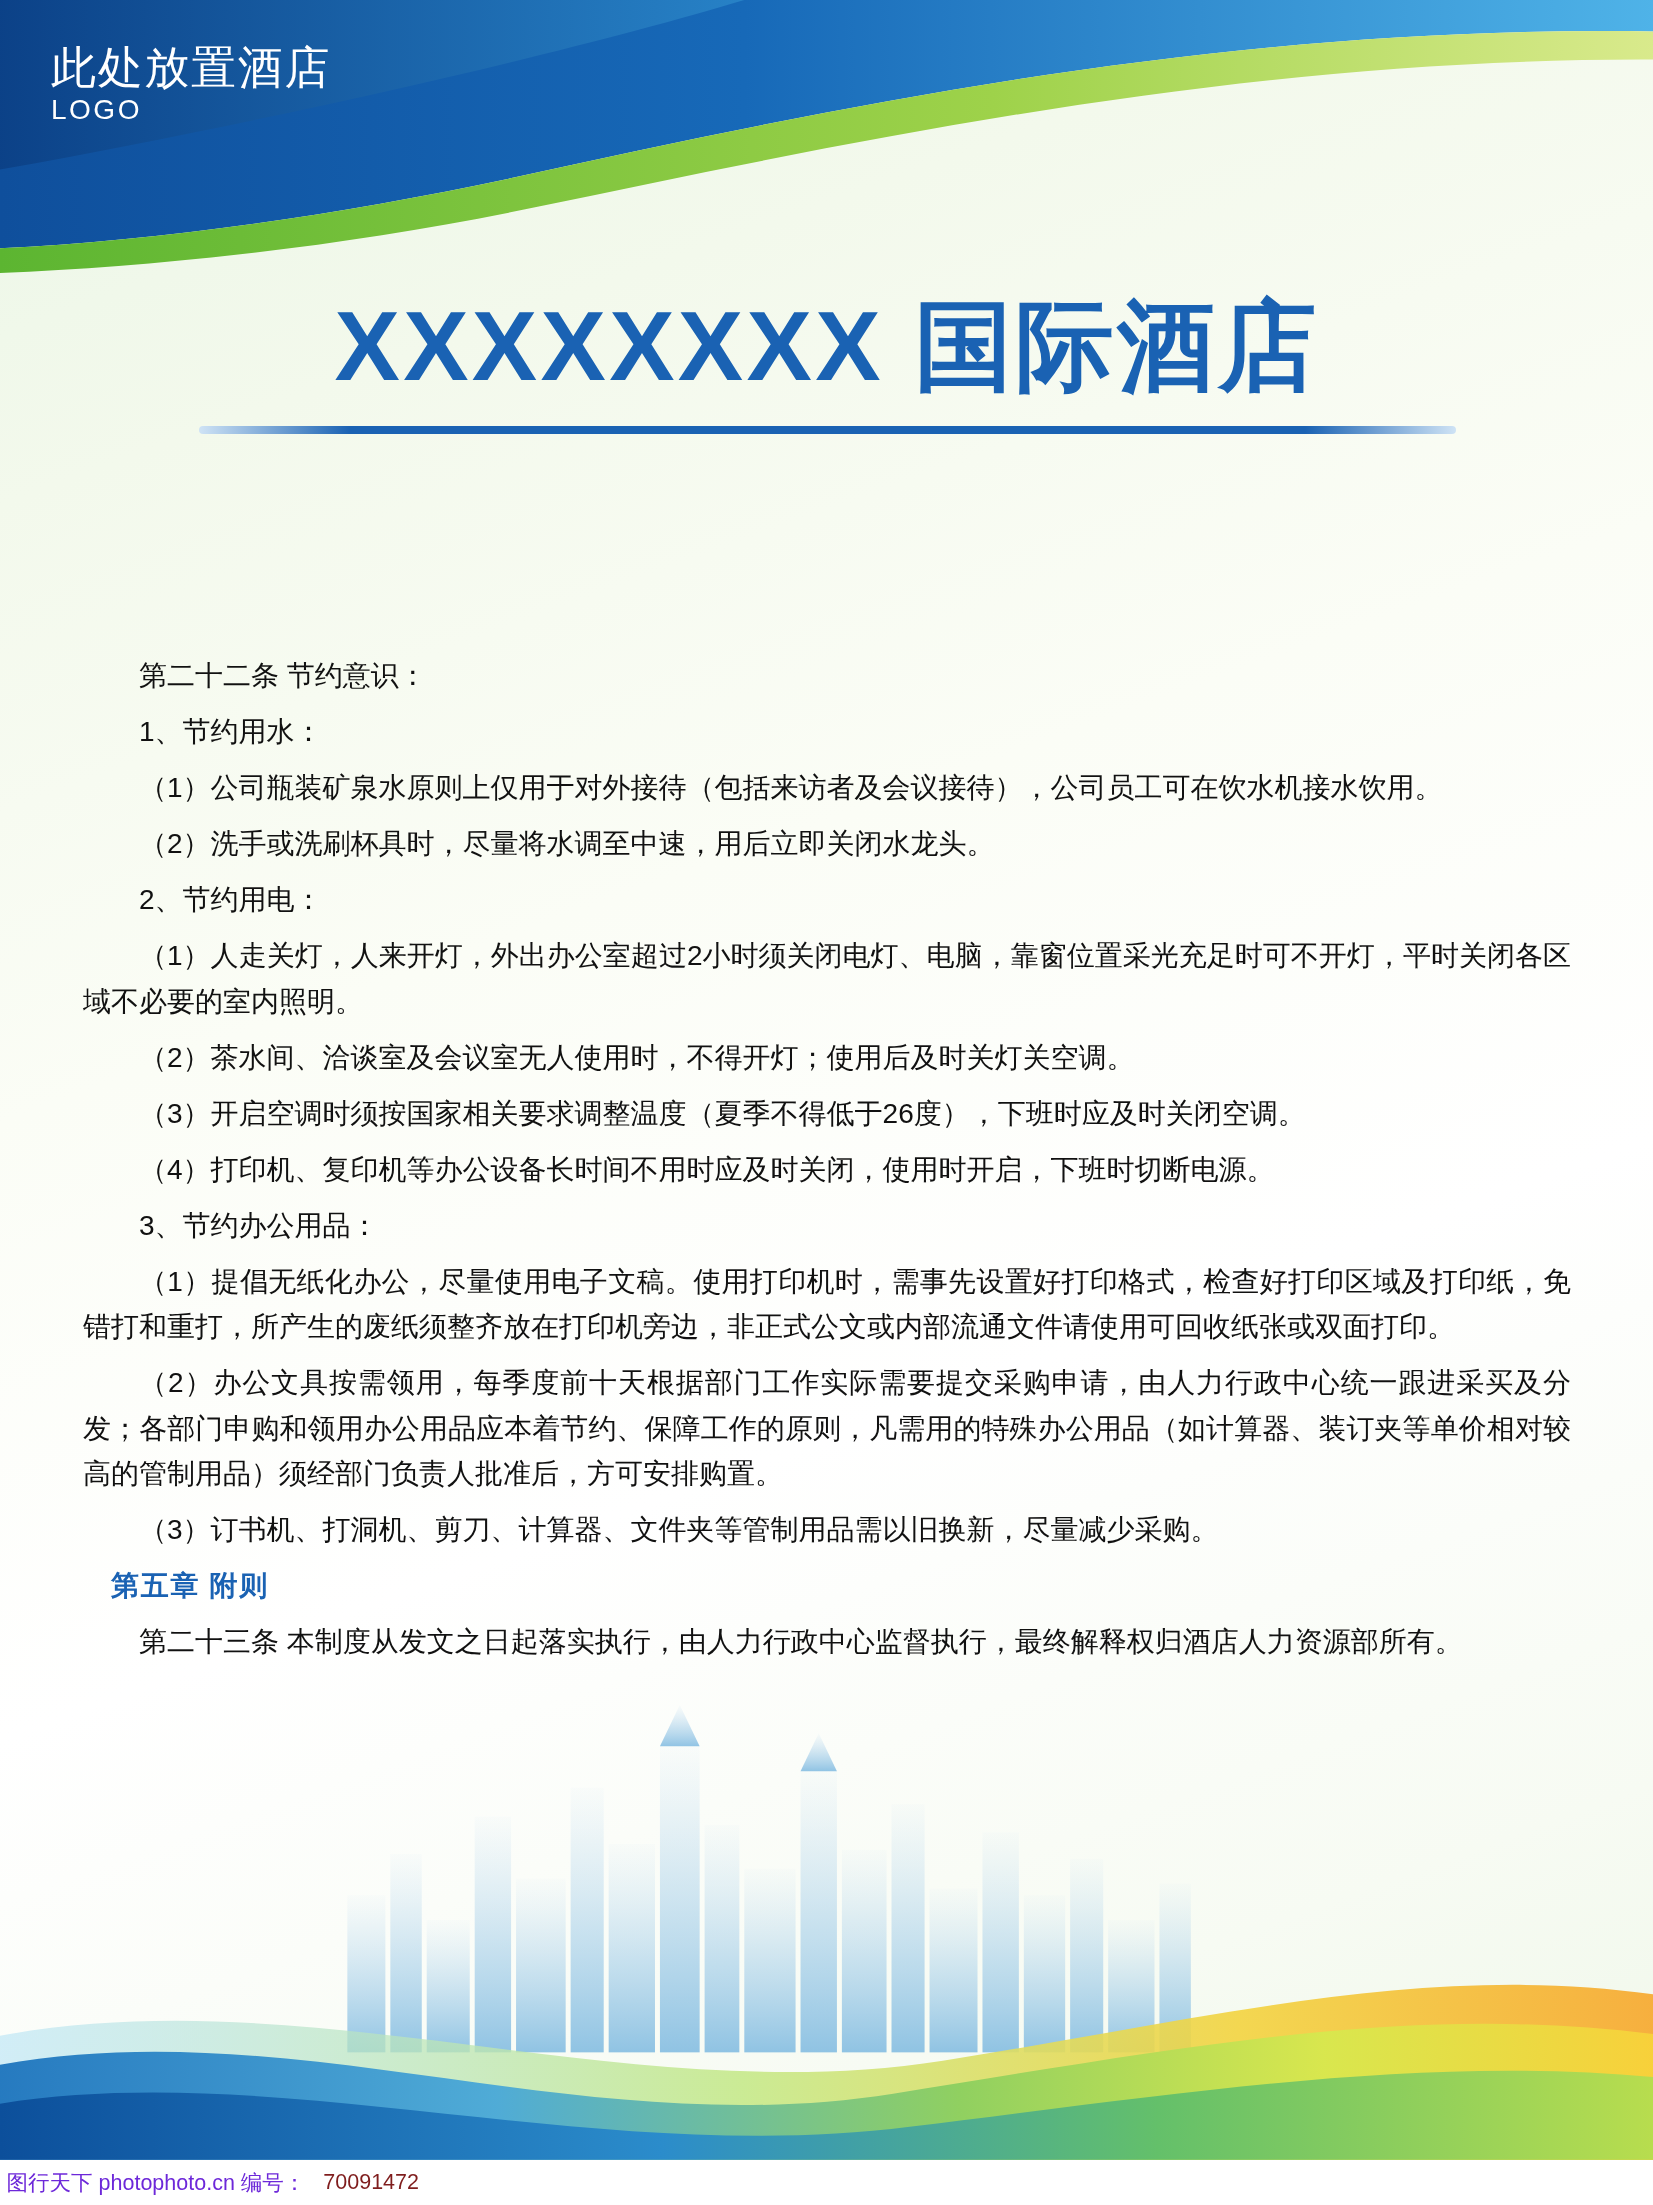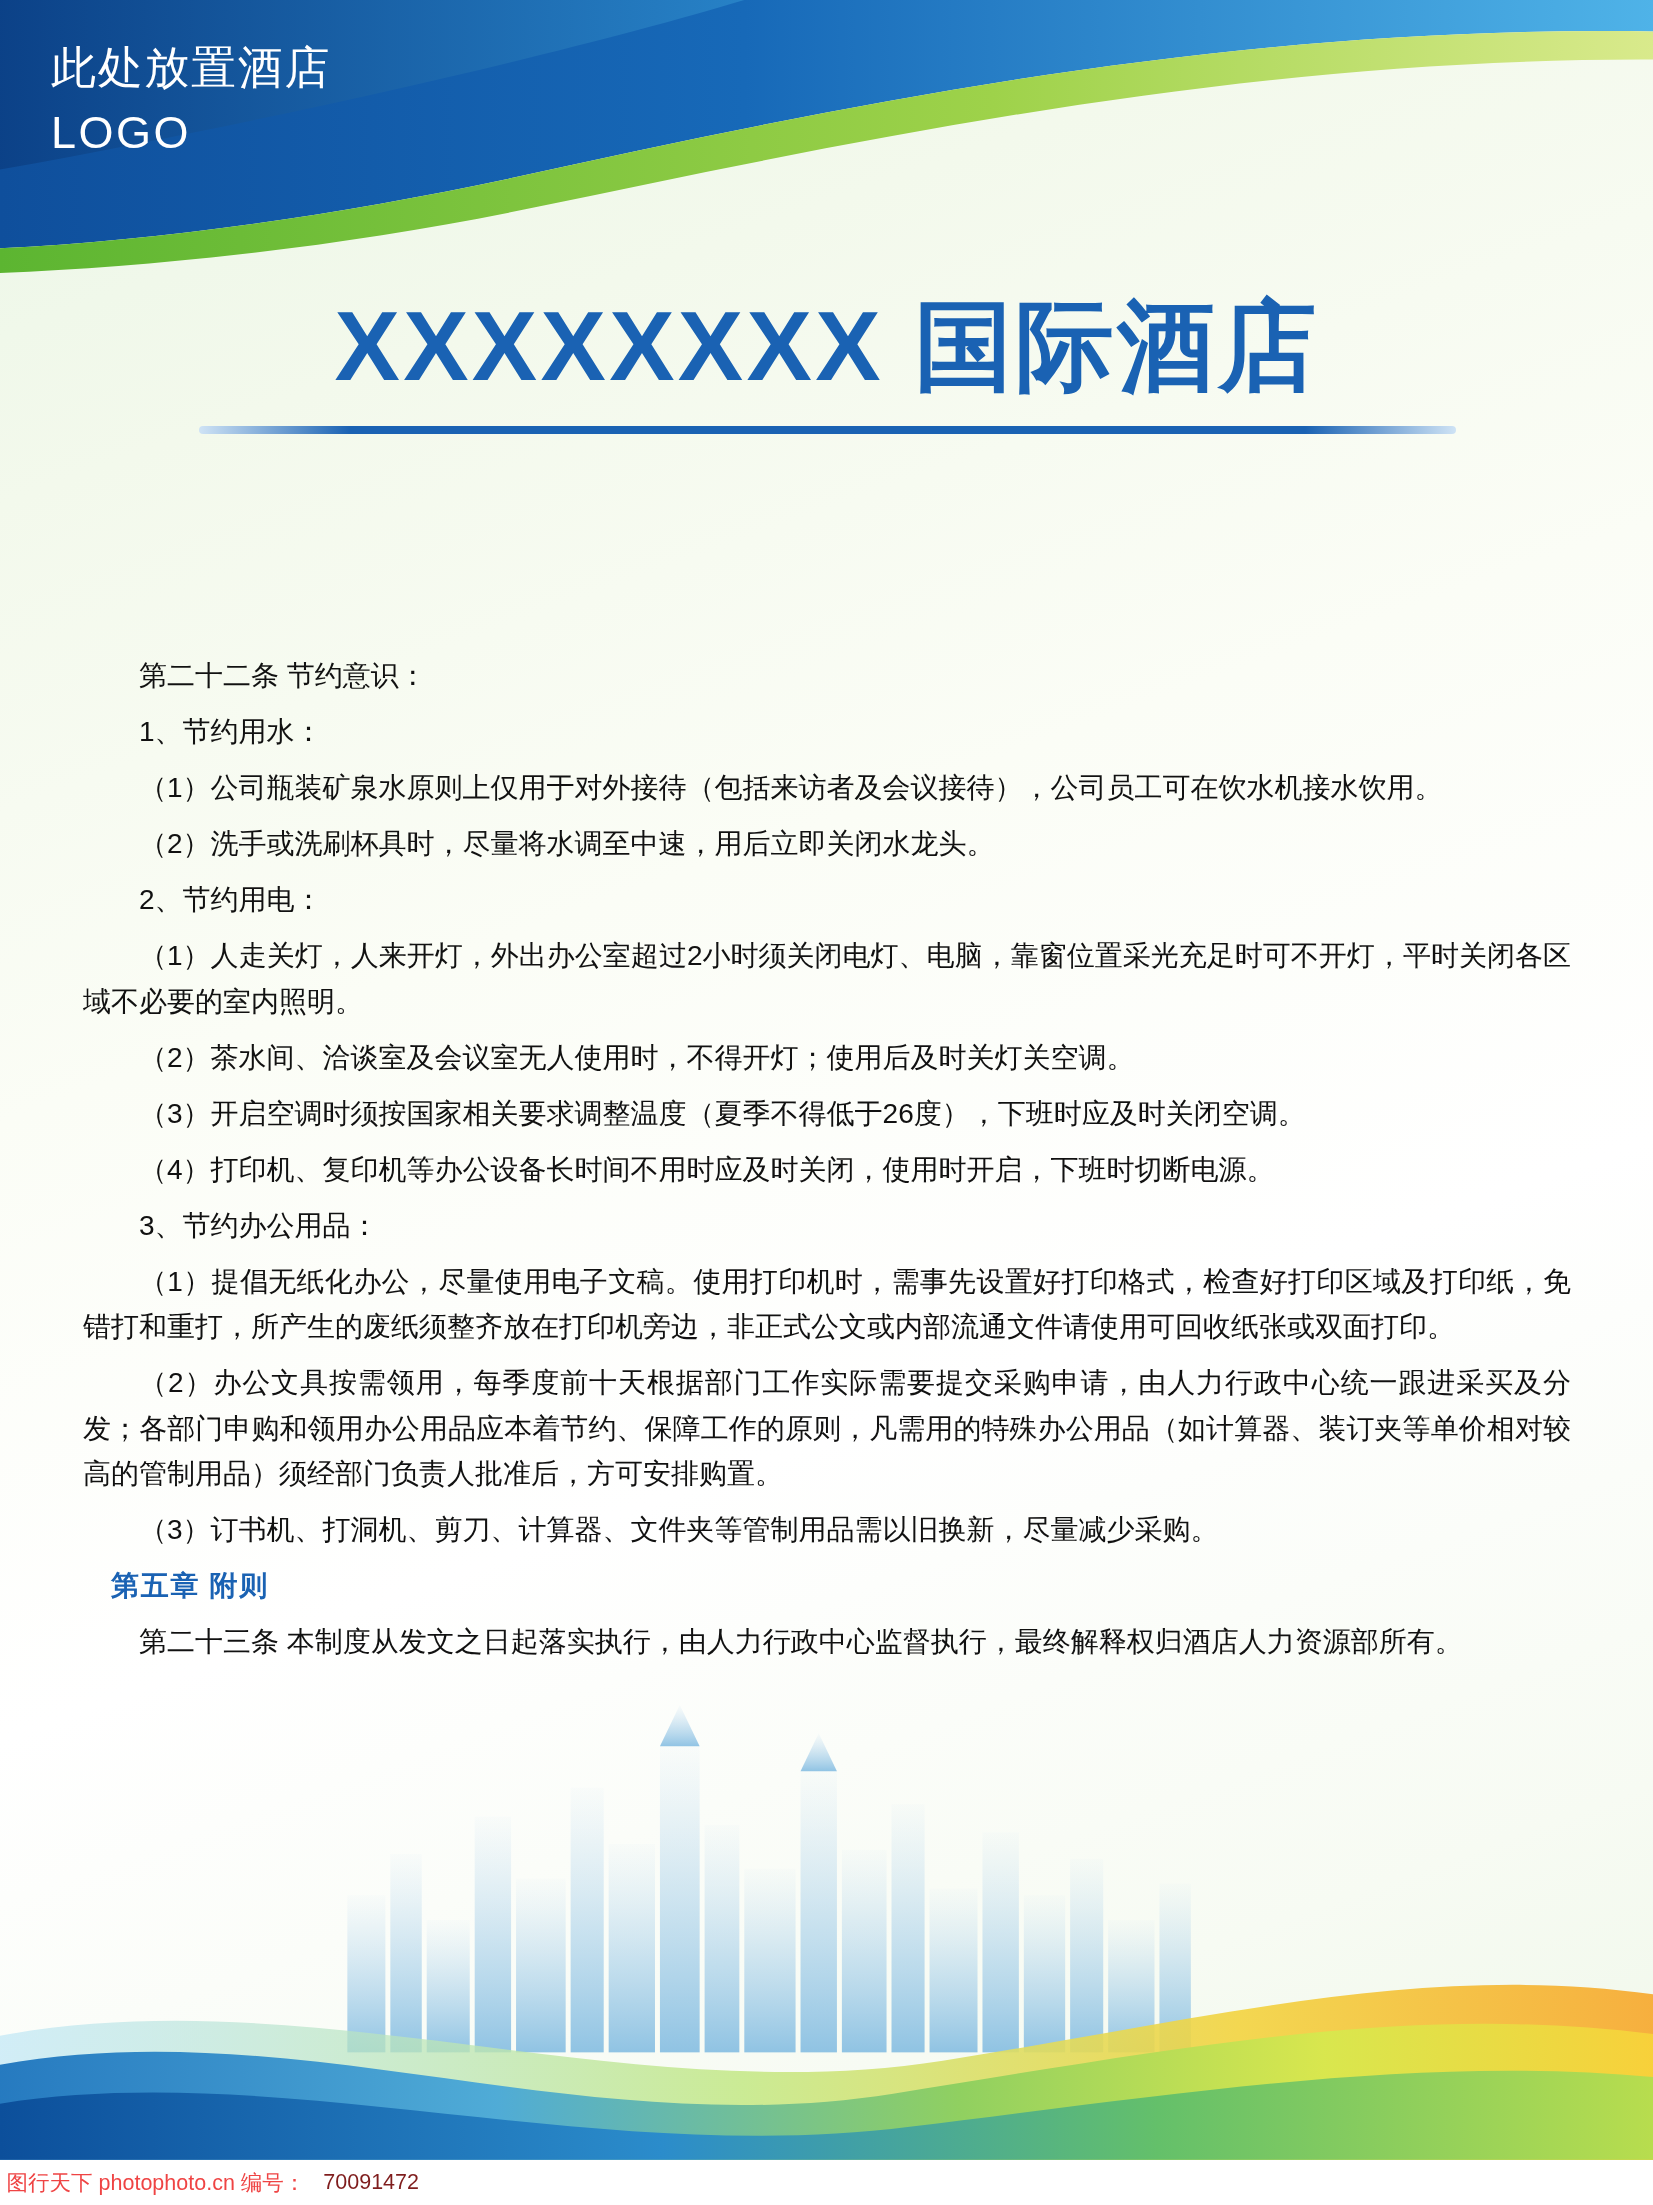--- a/index.html
+++ b/index.html
@@ -35,24 +35,24 @@
     z-index: 6;
     line-height: 1.12;
   }
   .logo-line1 {
     font-size: 45px;
     font-weight: normal;
     letter-spacing: 1.7px;
     white-space: nowrap;
   }
   .logo-line2 {
-    font-size: 45px;
+    font-size: 28px;
     font-weight: normal;
     letter-spacing: 2.5px;
-    margin-top: 15px;
+    margin-top: 1px;
   }
   
   .title-wrap {
     position: absolute;
     top: 289px;
     left: 0;
     width: 1654px;
     text-align: center;
     z-index: 5;
   }
@@ -121,21 +121,21 @@
     bottom: 0;
     width: 1654px;
     height: 45px;
     background: #ffffff;
     display: flex;
     align-items: center;
     font-size: 21.5px;
     color: #555555;
     z-index: 10;
   }
-  .credit .site { margin-left: 6.6px; color: #ef4444; }
+  .credit .site { margin-left: 6.6px; color: #6d28d9; }
   .credit .num { margin-left: 18px; color: #7f1d1d; }
 </style>
 </head>
 <body>
 
 <div class="poster">
 
   <div class="top-band">
     <svg width="1654" height="273" viewBox="0 0 2000 330" xmlns="http://www.w3.org/2000/svg" aria-hidden="true">
       <defs>

